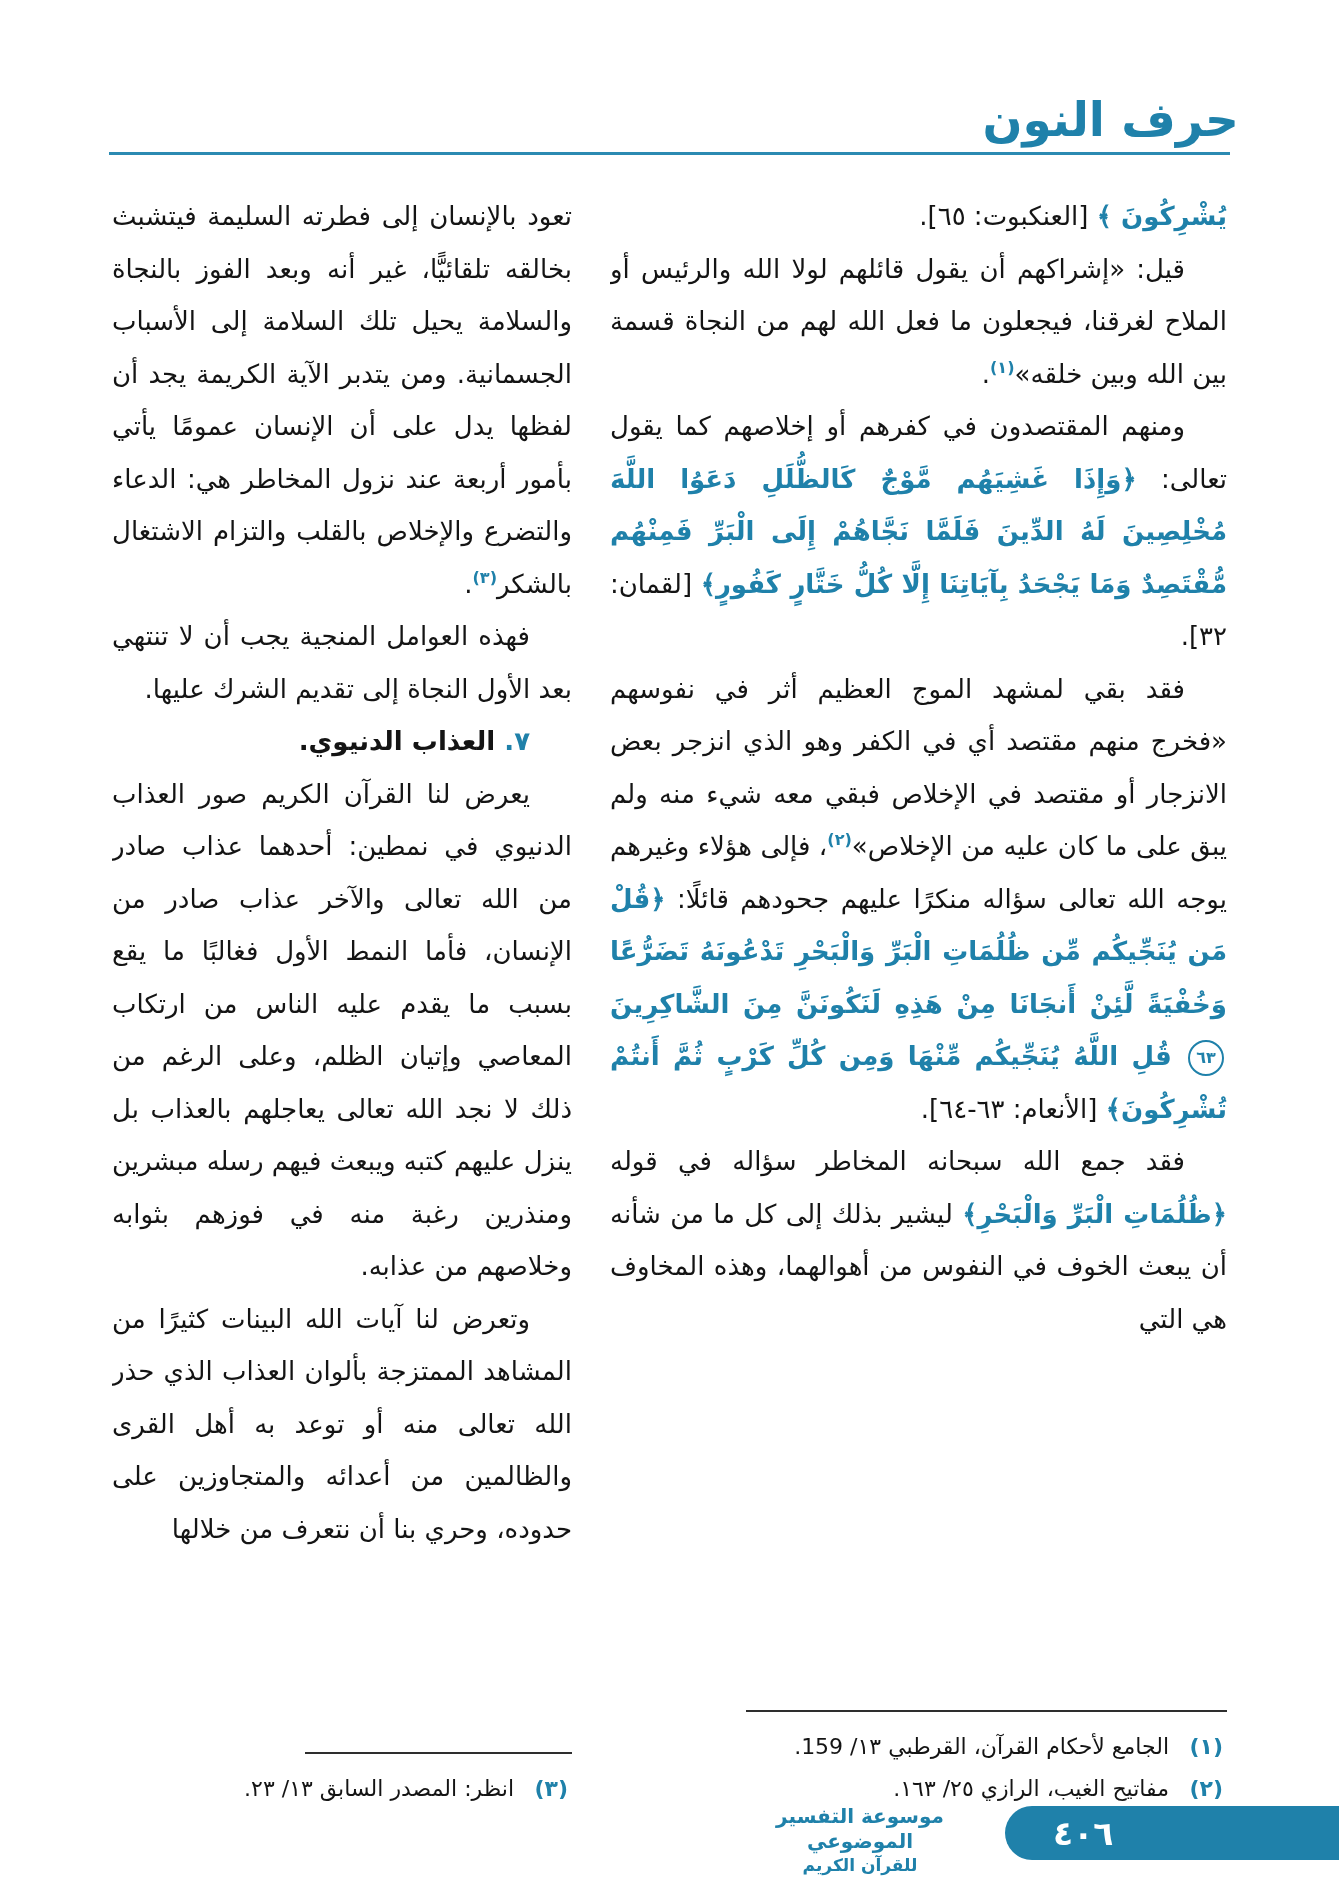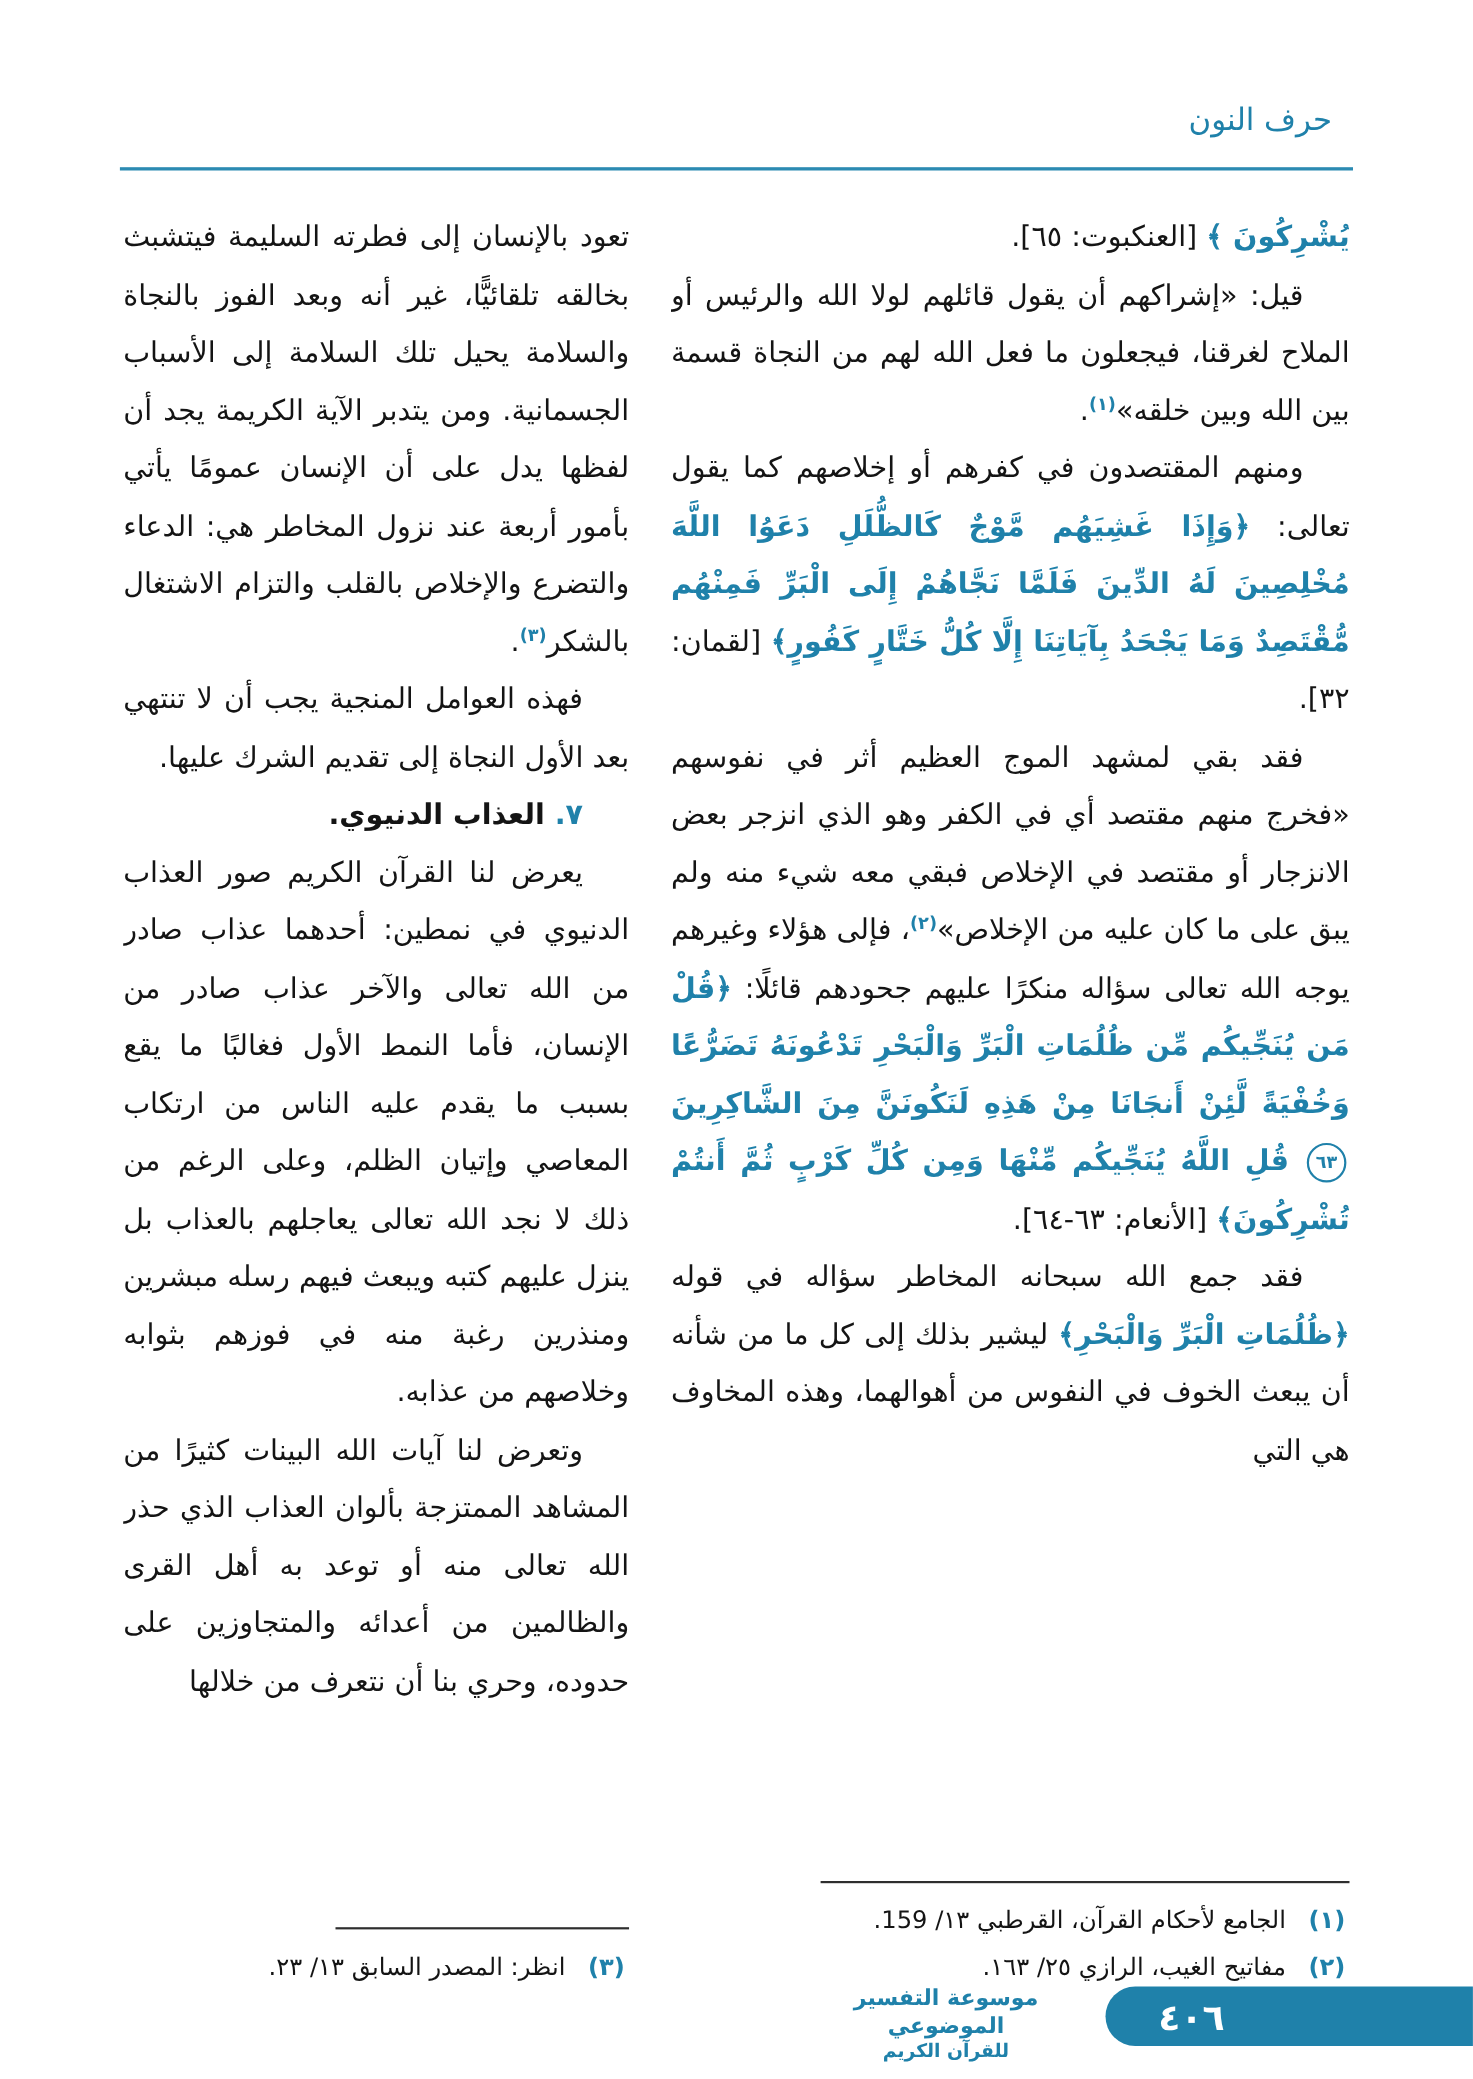--- a/index.html
+++ b/index.html
@@ -6,22 +6,22 @@
     --accent:#1f81aa;
     --rule:#2b8ab2;
     --text:#141414;
   }
   html,body{margin:0;padding:0;background:#ffffff;}
   .page{
     position:relative;width:1339px;height:1890px;background:#fff;overflow:hidden;
     font-family:"DejaVu Sans",sans-serif;direction:rtl;color:var(--text);
   }
   .header-title{
-    position:absolute;top:92px;right:128px;
-    font-size:28px;font-weight:normal;color:var(--accent);
+    position:absolute;top:92px;right:100px;
+    font-size:47px;font-weight:bold;color:var(--accent);
     letter-spacing:1px;
   }
   .header-rule{
     position:absolute;top:152px;left:109px;right:109px;height:3px;background:var(--rule);
   }
   .content{
     position:absolute;top:190px;right:112px;width:1115px;height:1620px;
     display:grid;grid-template-columns:617px 460px;column-gap:38px;
   }
   .col{position:relative;overflow:hidden;}

